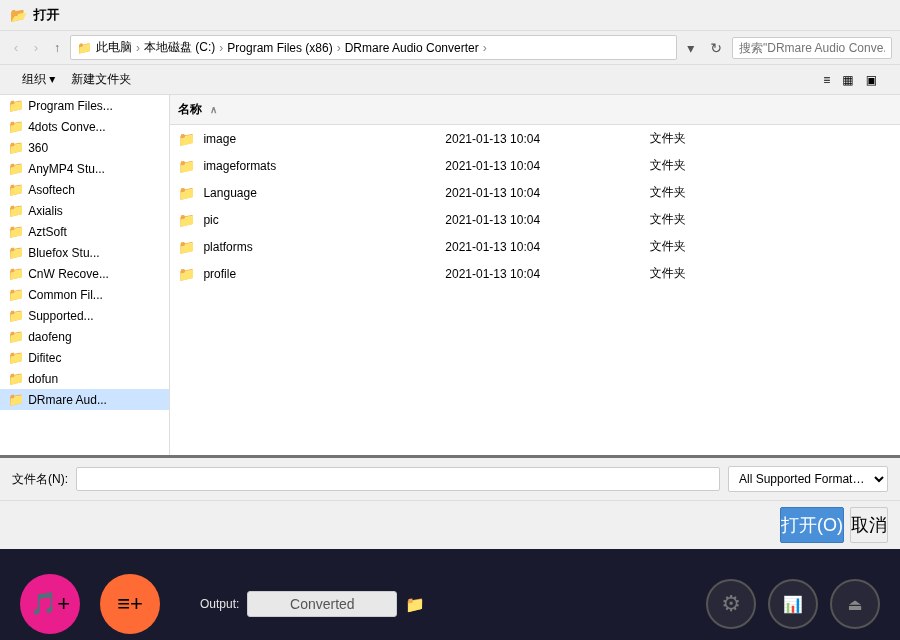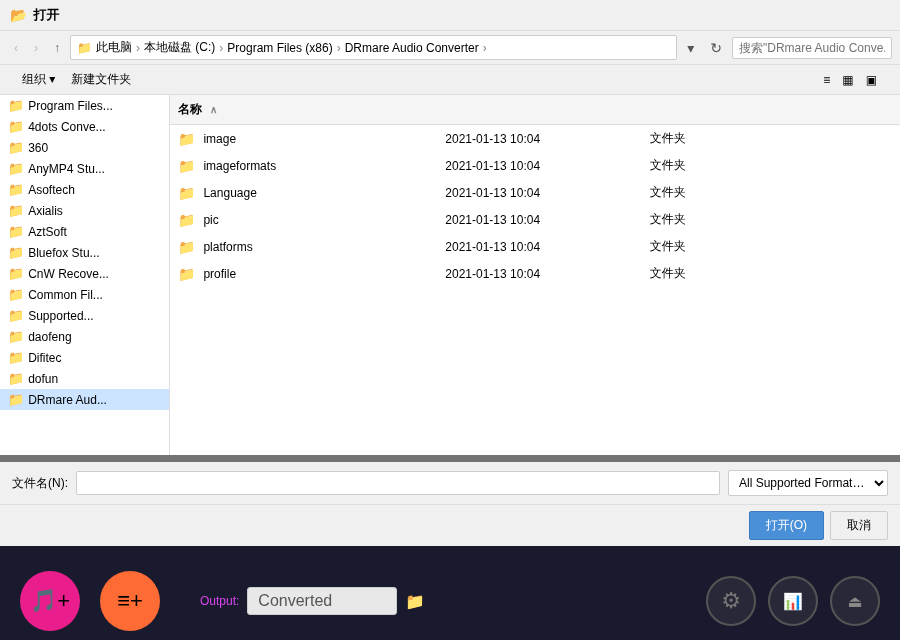--- a/index.html
+++ b/index.html
@@ -178,21 +178,21 @@
       padding: 3px 0;
       cursor: pointer;
       font-size: 12px;
     }
     .file-row .col-name { font-weight: normal; }
     .folder-icon-yellow { color: #e8b84b; font-size: 14px; }
 
     
     .filename-bar {
       background: #f0f0f0;
-      border-top: 7px solid #737373;
+      border-top: 3px solid #737373;
       padding: 8px 12px;
       display: flex;
       align-items: center;
       gap: 8px;
     }
     .filename-label { font-size: 12px; white-space: nowrap; }
     .filename-input {
       flex: 1;
       border: 1px solid #ccc;
       border-radius: 2px;
@@ -214,22 +214,22 @@
     
     .action-bar {
       background: #f0f0f0;
       padding: 6px 12px;
       display: flex;
       justify-content: flex-end;
       gap: 6px;
       border-top: 1px solid #ddd;
     }
     .action-btn {
-      padding: 5px 16px;
-      font-size: 12px;
+      padding: 5px 0;
+      font-size: 18px;
       border-radius: 2px;
       cursor: pointer;
       border: 1px solid #ccc;
       background: #f0f0f0;
     }
     .action-btn.primary {
       background: #4a90d9;
       border-color: #3a7bbf;
       color: white;
     }
@@ -260,31 +260,32 @@
     .app-icon-orange {
       background: #ff6b35;
     }
     .output-section {
       display: flex;
       align-items: center;
       gap: 8px;
       margin-left: 20px;
     }
     .output-label {
-      color: #d946ef;
+      color: #e5e5e5;
       font-size: 12px;
     }
     .output-input {
       background: #e8e8e8;
       border: 1px solid #ccc;
       border-radius: 3px;
       padding: 4px 10px;
-      font-size: 16px;
+      font-size: 14px;
       color: #555;
       width: 150px;
+      text-align: center;
     }
     .folder-open-btn {
       background: none;
       border: none;
       cursor: pointer;
       font-size: 16px;
       color: #e8a020;
     }
 
     

